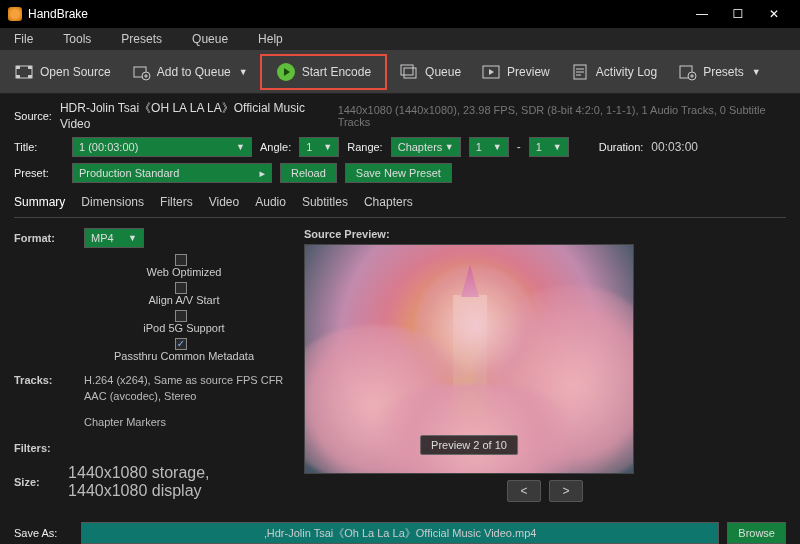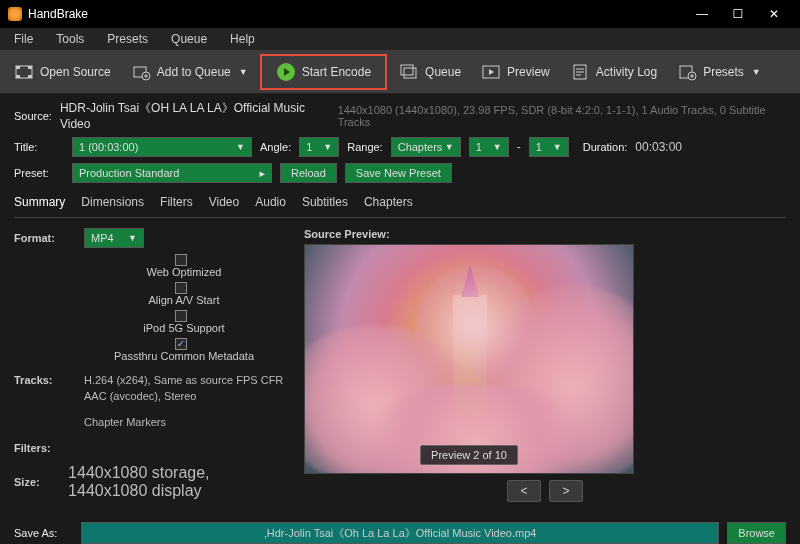--- a/index.html
+++ b/index.html
@@ -1,20 +1,20 @@
 <!DOCTYPE html>
 <html><head>
 <meta charset="utf-8">
 <style>
   * { box-sizing: border-box; margin: 0; padding: 0; font-family: "Segoe UI", Arial, sans-serif; }
   body { background: #1a1a1a; color: #ccc; font-size: 12px; width: 800px; height: 544px; overflow: hidden; }
   .titlebar { background: #000; height: 28px; display: flex; align-items: center; padding: 8px 8px; color: #fff; }
   .titlebar .title { flex: 1; font-size: 12px; }
   .titlebar .winbtn { width: 36px; text-align: center; font-size: 12px; color: #fff; cursor: pointer; }
-  .menubar { background: #252525; height: 22px; display: flex; align-items: center; padding: 0 6px; gap: 7px; }
+  .menubar { background: #252525; height: 22px; display: flex; align-items: center; padding: 0 6px; gap: 14px; }
   .menubar span { padding: 2px 8px; cursor: pointer; }
   .toolbar { background: #3c3c3c; height: 44px; display: flex; align-items: center; padding: 8px 6px; gap: 4px; border-bottom: 1px solid #222; }
   .tbtn { display: flex; align-items: center; gap: 6px; padding: 4px 8px; cursor: pointer; color: #ddd; }
   .tbtn svg, .tbtn .ic { width: 20px; height: 20px; }
   .tbtn.encode { border: 2px solid #e74c3c; padding: 6px 14px; }
   .dd { font-size: 9px; margin-left: 2px; }
   .content { padding: 6px 14px; }
   .row { display: flex; align-items: center; gap: 8px; margin-bottom: 6px; }
   .lbl { font-weight: normal; color: #eee; font-size: 11px; }
   .srcmeta { color: #777; font-size: 11px; }
@@ -36,21 +36,21 @@
   .prevtitle { font-size:11px; margin-bottom:4px; font-weight:bold;}
   .previmg { width:330px; height:230px; background:#2b2b2b; position:relative; overflow:hidden; border:1px solid #444;}
   .sky { position:absolute; inset:0; background: radial-gradient(circle at 50% 40%, #f5c56a 0%, #e6a060 18%, #d97b8e 40%, #c28aad 60%, #435564 90%); }
   .cloud { position:absolute; border-radius:50%; background: radial-gradient(circle, rgba(238,178,183,0.95) 0%, rgba(222,150,170,0.85) 50%, rgba(200,120,150,0) 80%); filter: blur(2px);}
   .cloud.c1{ left:-30px; top:80px; width:200px; height:160px;}
   .cloud.c2{ right:-40px; top:40px; width:200px; height:200px;}
   .cloud.c3{ left:60px; bottom:-30px; width:220px; height:120px;}
   .cloud.c4{ left:110px; top:20px; width:120px; height:120px; background: radial-gradient(circle, rgba(242,200,210,0.95) 0%, rgba(222,150,170,0.6) 60%, transparent 85%);}
   .castle { position:absolute; left:148px; top:50px; width:34px; height:120px; background: linear-gradient(180deg,#ffe9a8,#d6a860); }
   .spire { position:absolute; left:156px; top:20px; width:0; height:0; border-left:9px solid transparent; border-right:9px solid transparent; border-bottom:32px solid #c74d9a; }
-  .previnfo { position:absolute; bottom:8px; left:50%; transform:translateX(-50%); background:rgba(30,30,30,0.85); border:1px solid #666; padding:3px 10px; font-size:11px; border-radius:2px; color:#ddd;}
+  .previnfo { position:absolute; bottom:18px; left:50%; transform:translateX(-50%); background:rgba(30,30,30,0.85); border:1px solid #666; padding:3px 10px; font-size:11px; border-radius:2px; color:#ddd;}
   .prevnav { display:flex; justify-content:center; gap:8px; margin-top:6px;}
   .navbtn { background:#3a3a3a; border:1px solid #555; width:34px; height:22px; display:flex; align-items:center; justify-content:center; cursor:pointer; border-radius:2px;}
   .saverow { display:flex; align-items:center; gap:8px; padding:6px 14px; margin-top:4px;}
   .savein { flex:1; background:#0f766e; border:1px solid #555; height:22px; display:flex; align-items:center; justify-content:center; color:#ccc; font-size:11px;margin-left:16px;}
   .app-ico { width:14px; height:14px; margin-right:6px; display:inline-block; background: radial-gradient(circle,#f7a13a 40%, #c46a00 100%); border-radius:3px;}
 </style>
 </head>
 <body>
 
 <div class="titlebar">
@@ -153,21 +153,21 @@
       </div>
     <div class="sel" style="width:40px">
         <span>1</span>
         <span class="dd">▼</span>
       </div>
     <span>-</span>
     <div class="sel" style="width:40px">
         <span>1</span>
         <span class="dd">▼</span>
       </div>
-    <span class="lbl" style="margin-left:6px">Duration:</span>
+    <span class="lbl" style="margin-left:22px">Duration:</span>
     <span>00:03:00</span>
   </div>
 
   <div class="row">
     <span class="lbl" style="width:50px">Preset:</span>
     <div class="sel" style="width:200px">
         <span>Production Standard</span>
         <span>▸</span>
       </div>
     <div class="btn">

